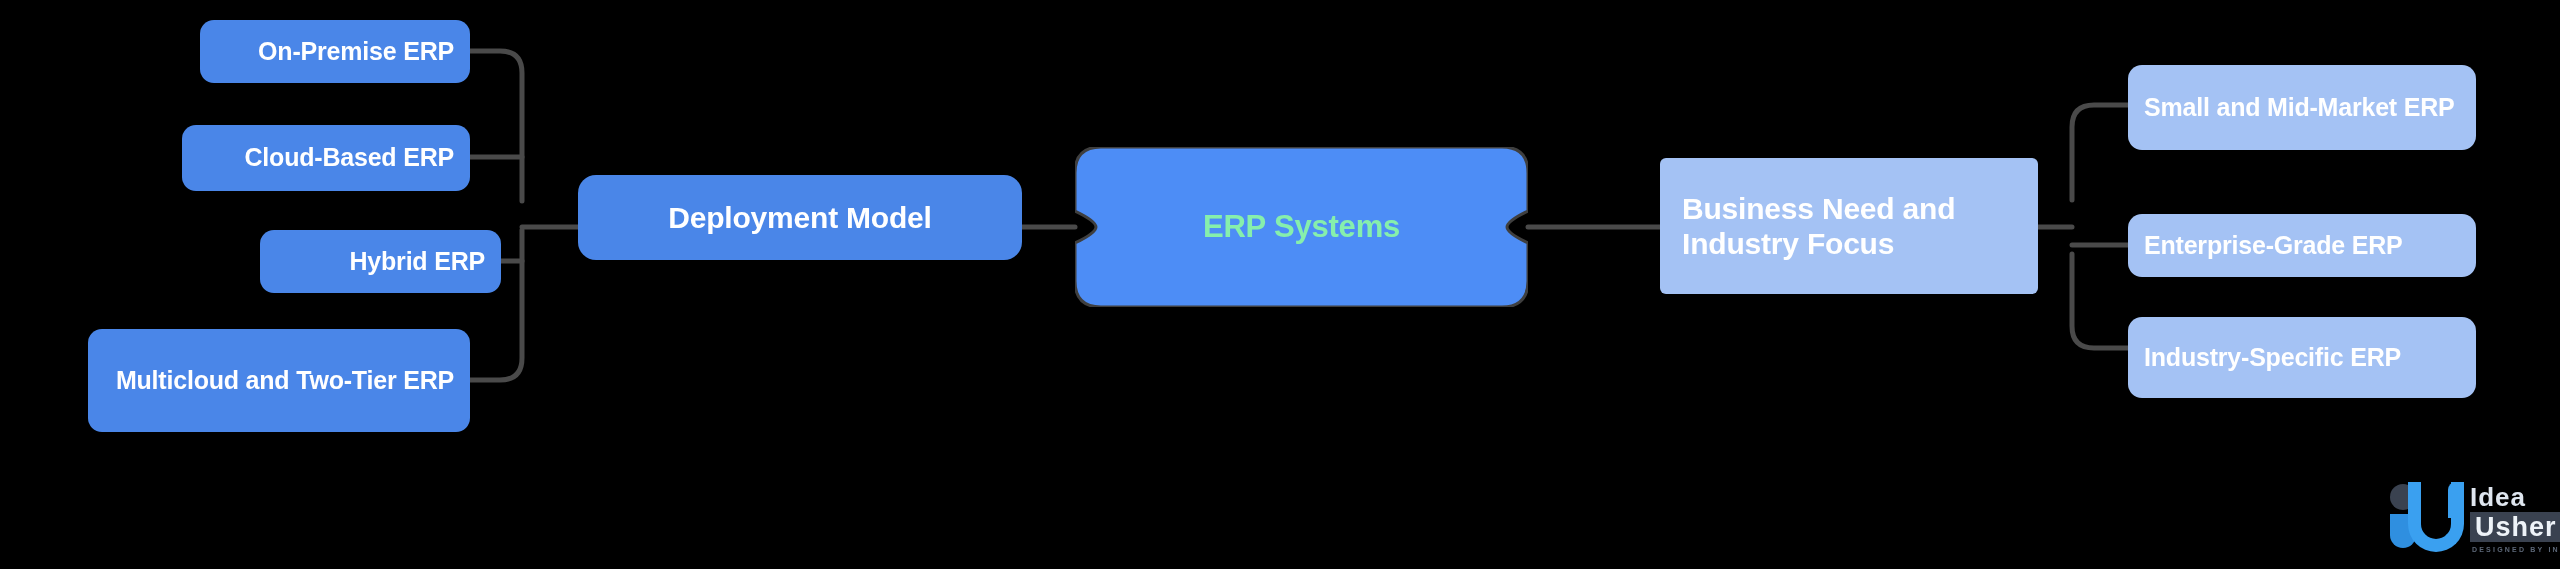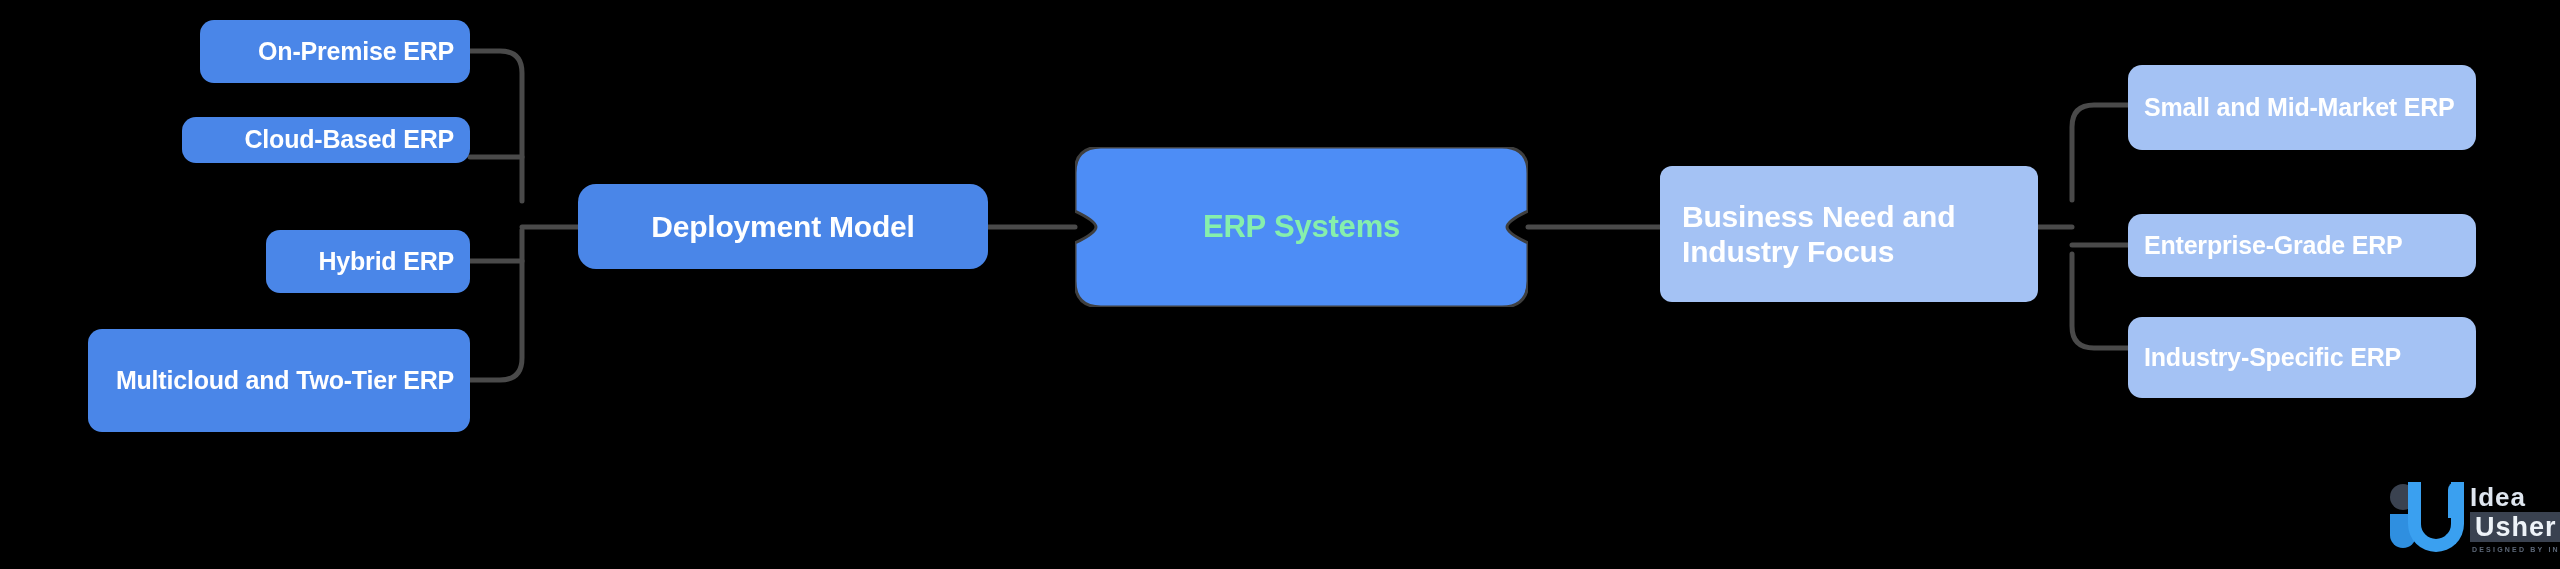--- a/index.html
+++ b/index.html
@@ -39,22 +39,21 @@
     justify-content:center;
     text-align:center;
     border-radius:18px;
   }
   
   .branch-right{
     background:#a4c2f4;
     font-size:30px;
     justify-content:flex-start;
     text-align:left;
-    border-radius:12px;
-    margin-top:8px;
+    border-radius:6px;
   }
   
   .leaf-right{
     background:#a4c2f4;
     font-size:25px;
     justify-content:flex-start;
     text-align:left;
   }
 
   
@@ -103,33 +102,33 @@
       <path d="M2072 200 V127 Q2072 105 2094 105 H2128"></path>
       <path d="M2072 245 H2128"></path>
       <path d="M2072 254 V326 Q2072 348 2094 348 H2128"></path>
     </g>
   </svg>
 
   <div class="node leaf-left" style="left:200px;top:20px;width:270px;height:63px;">
     <span class="txt">On-Premise ERP</span>
   </div>
 
-  <div class="node leaf-left" style="left:182px;top:117px;width:288px;height:46px;align-items:center;">
+  <div class="node leaf-left" style="left:182px;top:125px;width:288px;height:66px;align-items:center;">
     <span class="txt">Cloud-Based ERP</span>
   </div>
 
-  <div class="node leaf-left" style="left:266px;top:230px;width:204px;height:63px;">
+  <div class="node leaf-left" style="left:260px;top:230px;width:241px;height:63px;">
     <span class="txt">Hybrid ERP</span>
   </div>
 
   <div class="node leaf-left" style="left:88px;top:329px;width:382px;height:103px;">
     <span class="txt">Multicloud and Two-Tier ERP</span>
   </div>
 
-  <div class="node branch-left" style="left:578px;top:184px;width:410px;height:85px;">
+  <div class="node branch-left" style="left:578px;top:175px;width:444px;height:85px;">
     <span class="txt">Deployment Model</span>
   </div>
 
   <div class="root" style="left:1075px;top:147px;width:453px;height:160px;">
     <svg width="453" height="160" viewBox="0 0 453 160" xmlns="http://www.w3.org/2000/svg">
       <path d="M26,0 H427 Q453,0 453,26 Q453,52 453,64
                Q432,74 432,80 Q432,86 453,96
                Q453,108 453,134 Q453,160 427,160
                H26 Q0,160 0,134 Q0,108 0,96
                Q21,86 21,80 Q21,74 0,64

